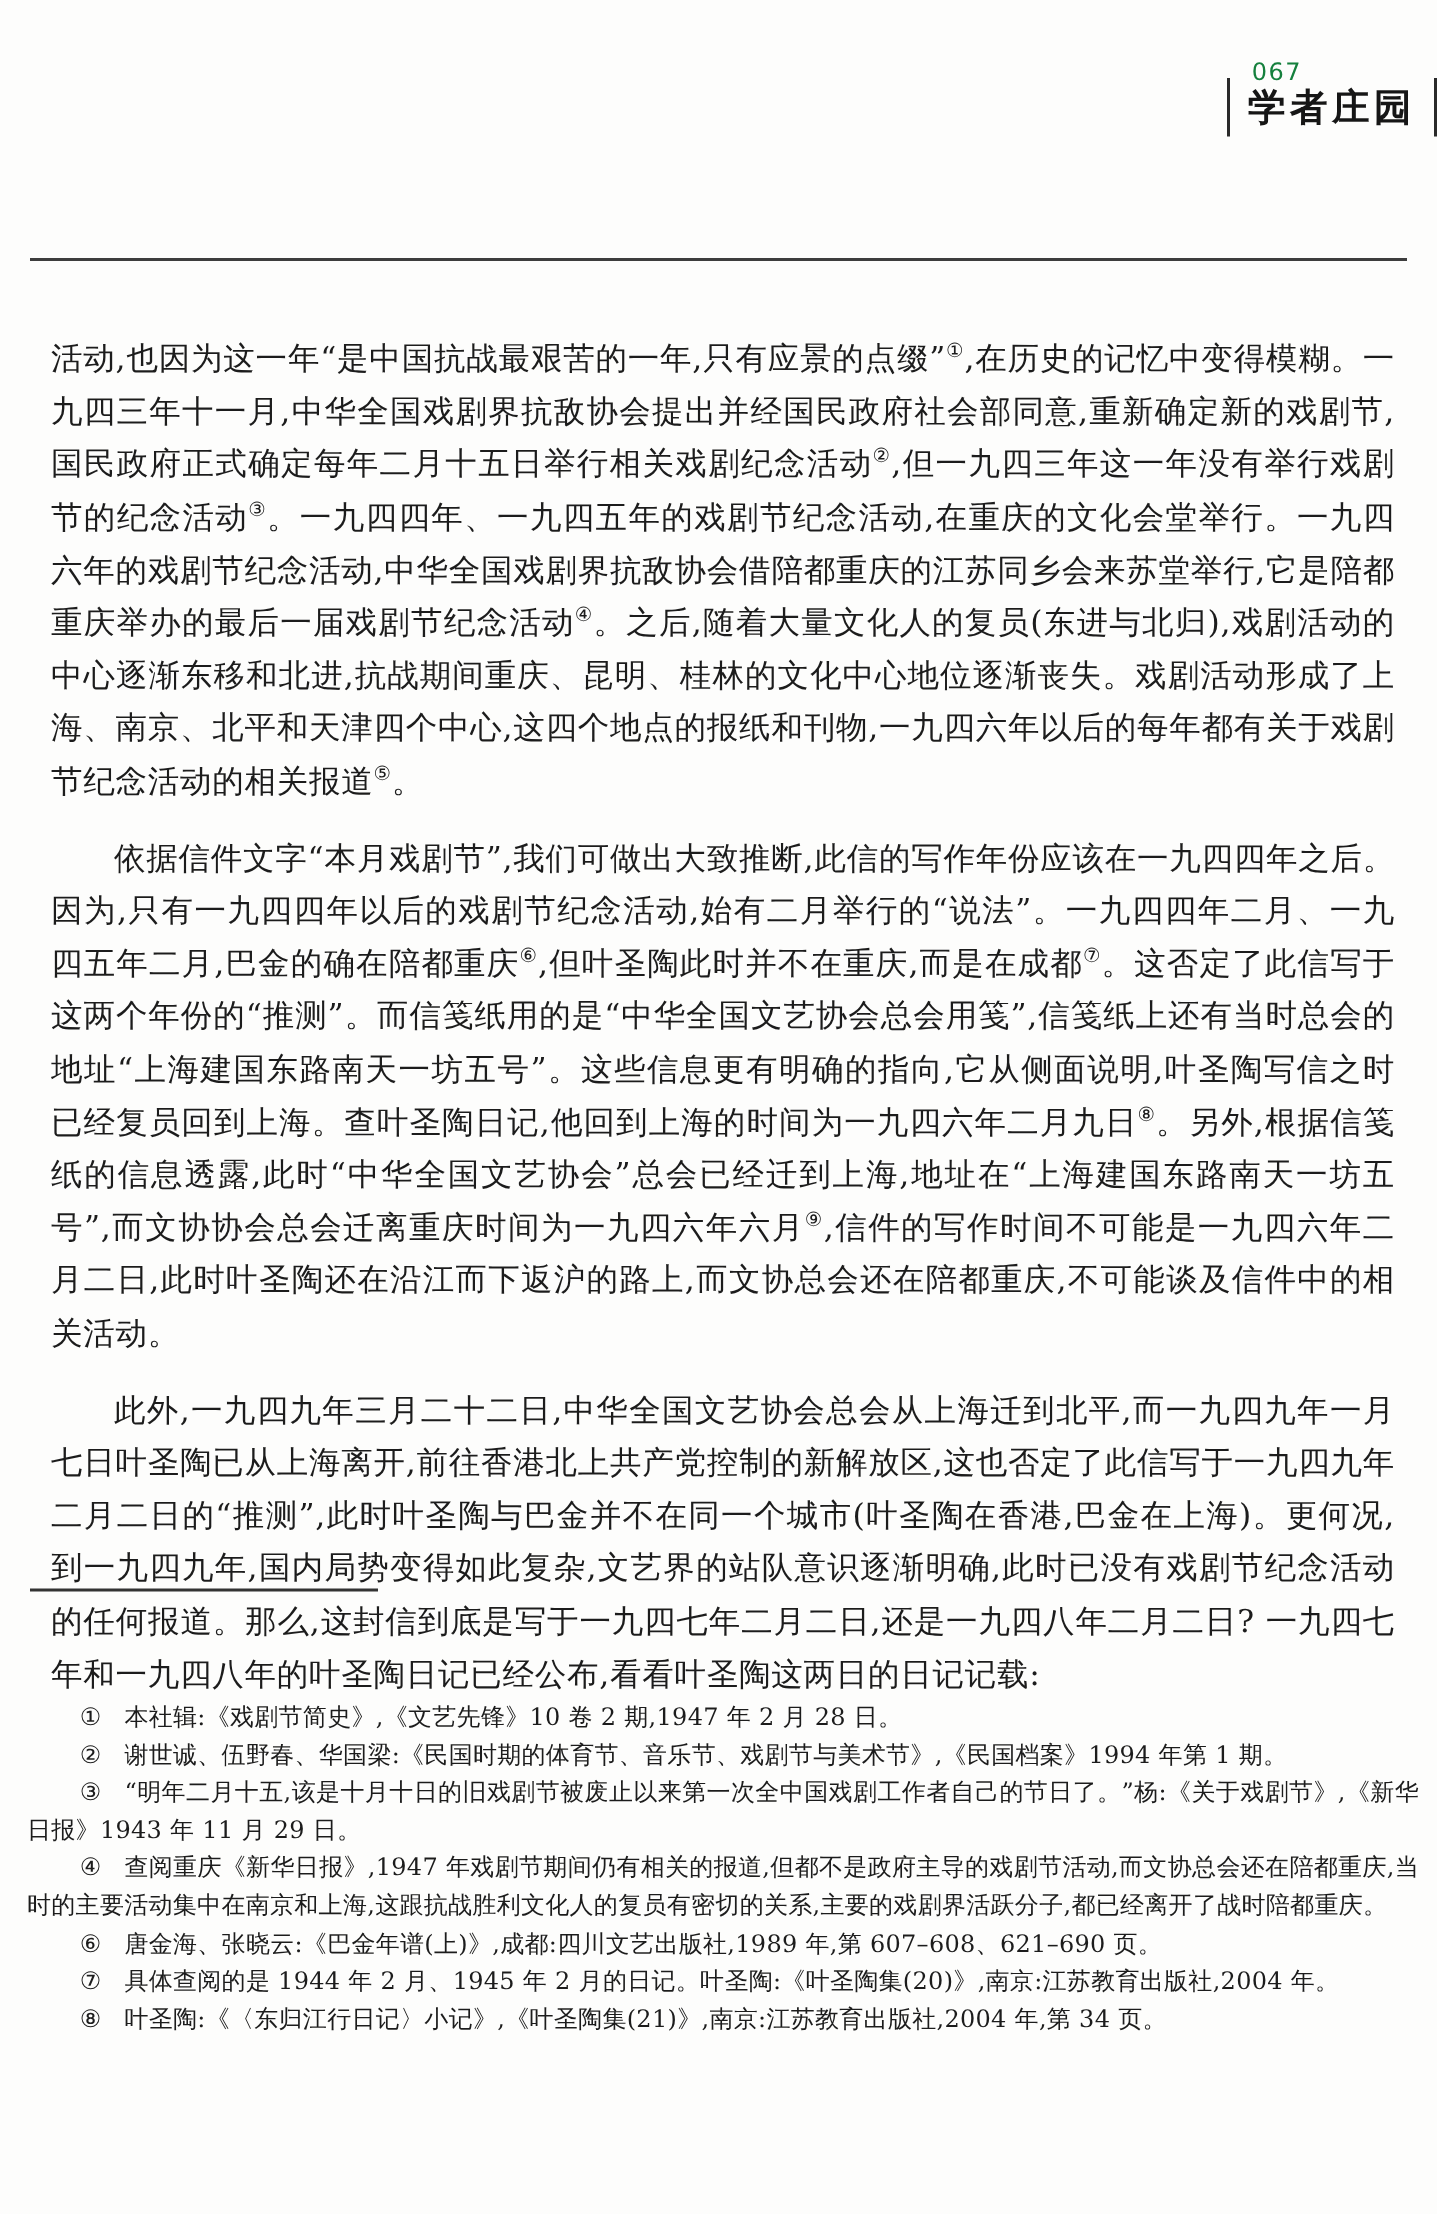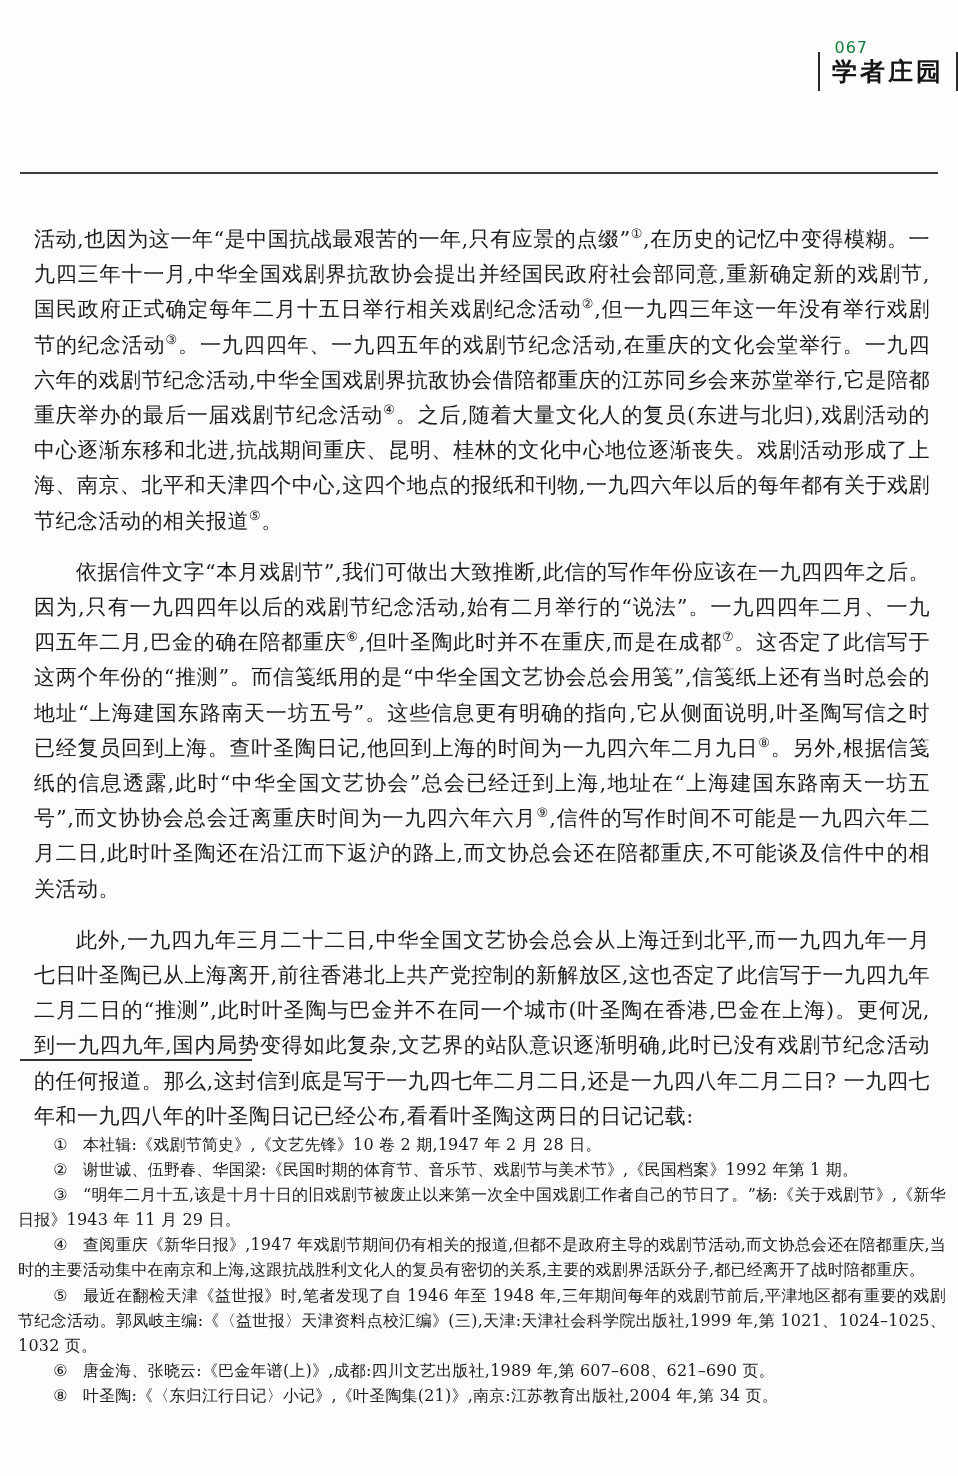--- a/index.html
+++ b/index.html
@@ -81,19 +81,19 @@
 <div class="body-text" id="body-text">
     <p class="body-p">活动,也因为这一年“是中国抗战最艰苦的一年,只有应景的点缀”<sup class="fn-ref">①</sup>,在历史的记忆中变得模糊。一九四三年十一月,中华全国戏剧界抗敌协会提出并经国民政府社会部同意,重新确定新的戏剧节,国民政府正式确定每年二月十五日举行相关戏剧纪念活动<sup class="fn-ref">②</sup>,但一九四三年这一年没有举行戏剧节的纪念活动<sup class="fn-ref">③</sup>。一九四四年、一九四五年的戏剧节纪念活动,在重庆的文化会堂举行。一九四六年的戏剧节纪念活动,中华全国戏剧界抗敌协会借陪都重庆的江苏同乡会来苏堂举行,它是陪都重庆举办的最后一届戏剧节纪念活动<sup class="fn-ref">④</sup>。之后,随着大量文化人的复员(东进与北归),戏剧活动的中心逐渐东移和北进,抗战期间重庆、昆明、桂林的文化中心地位逐渐丧失。戏剧活动形成了上海、南京、北平和天津四个中心,这四个地点的报纸和刊物,一九四六年以后的每年都有关于戏剧节纪念活动的相关报道<sup class="fn-ref">⑤</sup>。</p>
     <p class="body-p indent">依据信件文字“本月戏剧节”,我们可做出大致推断,此信的写作年份应该在一九四四年之后。因为,只有一九四四年以后的戏剧节纪念活动,始有二月举行的“说法”。一九四四年二月、一九四五年二月,巴金的确在陪都重庆<sup class="fn-ref">⑥</sup>,但叶圣陶此时并不在重庆,而是在成都<sup class="fn-ref">⑦</sup>。这否定了此信写于这两个年份的“推测”。而信笺纸用的是“中华全国文艺协会总会用笺”,信笺纸上还有当时总会的地址“上海建国东路南天一坊五号”。这些信息更有明确的指向,它从侧面说明,叶圣陶写信之时已经复员回到上海。查叶圣陶日记,他回到上海的时间为一九四六年二月九日<sup class="fn-ref">⑧</sup>。另外,根据信笺纸的信息透露,此时“中华全国文艺协会”总会已经迁到上海,地址在“上海建国东路南天一坊五号”,而文协协会总会迁离重庆时间为一九四六年六月<sup class="fn-ref">⑨</sup>,信件的写作时间不可能是一九四六年二月二日,此时叶圣陶还在沿江而下返沪的路上,而文协总会还在陪都重庆,不可能谈及信件中的相关活动。</p>
     <p class="body-p indent">此外,一九四九年三月二十二日,中华全国文艺协会总会从上海迁到北平,而一九四九年一月七日叶圣陶已从上海离开,前往香港北上共产党控制的新解放区,这也否定了此信写于一九四九年二月二日的“推测”,此时叶圣陶与巴金并不在同一个城市(叶圣陶在香港,巴金在上海)。更何况,到一九四九年,国内局势变得如此复杂,文艺界的站队意识逐渐明确,此时已没有戏剧节纪念活动的任何报道。那么,这封信到底是写于一九四七年二月二日,还是一九四八年二月二日? 一九四七年和一九四八年的叶圣陶日记已经公布,看看叶圣陶这两日的日记记载:</p>
   </div>
 
 <div class="footnote-sep"></div>
 
 <div class="footnotes" id="footnotes">
     <p class="footnote"><span class="fn-marker">①</span><span>本社辑:《戏剧节简史》,《文艺先锋》10 卷 2 期,1947 年 2 月 28 日。</span></p>
-    <p class="footnote"><span class="fn-marker">②</span><span>谢世诚、伍野春、华国梁:《民国时期的体育节、音乐节、戏剧节与美术节》,《民国档案》1992 年第 1 期。</span></p>
+    <p class="footnote"><span class="fn-marker">②</span><span>谢世诚、伍野春、华国梁:《民国时期的体育节、音乐节、戏剧节与美术节》,《民国档案》1994 年第 1 期。</span></p>
     <p class="footnote"><span class="fn-marker">③</span><span>“明年二月十五,该是十月十日的旧戏剧节被废止以来第一次全中国戏剧工作者自己的节日了。”杨:《关于戏剧节》,《新华日报》1943 年 11 月 29 日。</span></p>
     <p class="footnote"><span class="fn-marker">④</span><span>查阅重庆《新华日报》,1947 年戏剧节期间仍有相关的报道,但都不是政府主导的戏剧节活动,而文协总会还在陪都重庆,当时的主要活动集中在南京和上海,这跟抗战胜利文化人的复员有密切的关系,主要的戏剧界活跃分子,都已经离开了战时陪都重庆。</span></p>
-    <p class="footnote"><span class="fn-marker">⑤</span><span>最近在翻检天津《益世报》时,笔者发现了自 1946 年至 1948 年,三年期间每年的戏剧节前后,平津地区都有重要的戏剧节纪念活动。郭凤岐主编:《〈益世报〉天津资料点校汇编》(三),天津:天津社会科学院出版社,1999 年,第 1021、1024–1025、1032 页。</span></p>
     <p class="footnote"><span class="fn-marker">⑥</span><span>唐金海、张晓云:《巴金年谱(上)》,成都:四川文艺出版社,1989 年,第 607–608、621–690 页。</span></p>
+    <p class="footnote"><span class="fn-marker">⑦</span><span>具体查阅的是 1944 年 2 月、1945 年 2 月的日记。叶圣陶:《叶圣陶集(20)》,南京:江苏教育出版社,2004 年。</span></p>
     <p class="footnote"><span class="fn-marker">⑧</span><span>叶圣陶:《〈东归江行日记〉小记》,《叶圣陶集(21)》,南京:江苏教育出版社,2004 年,第 34 页。</span></p>
   </div>
 
 </body></html>

